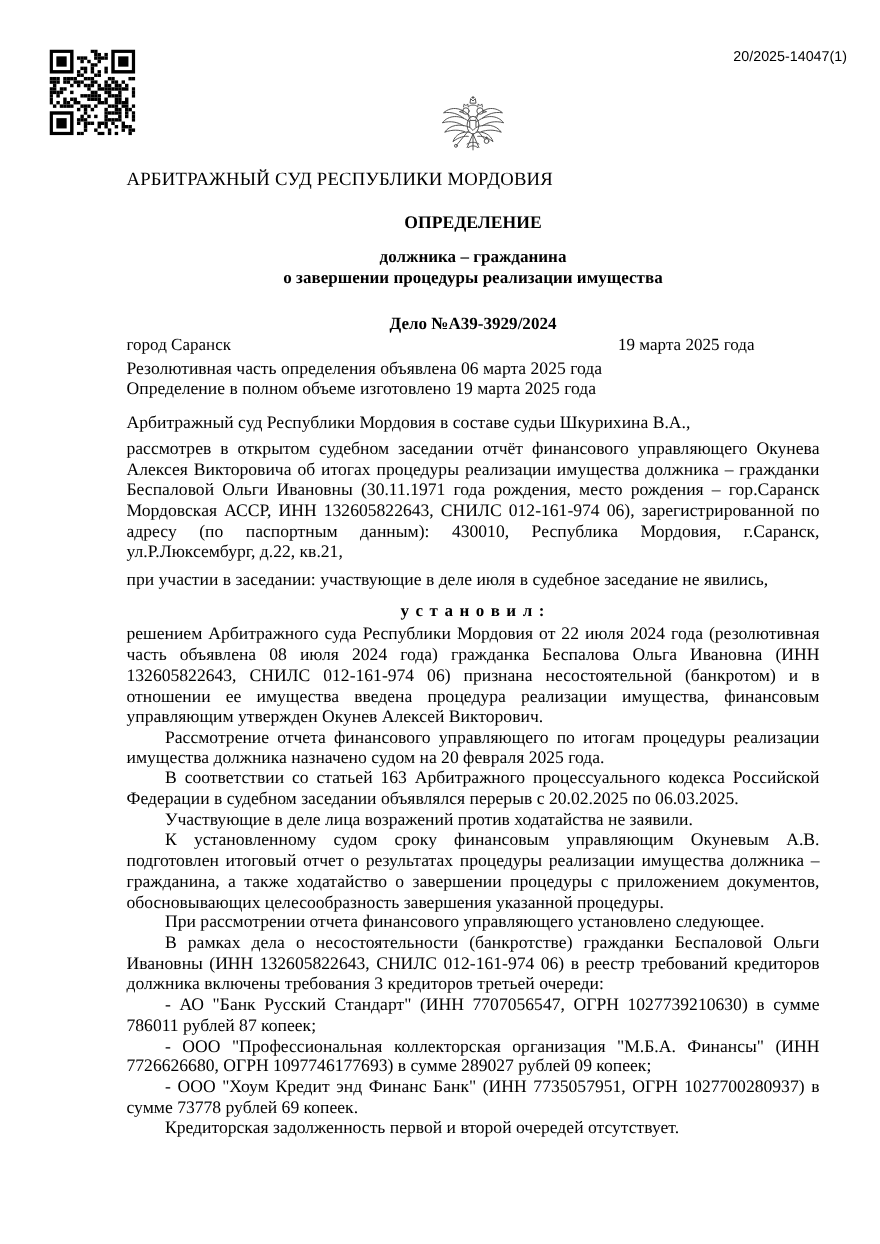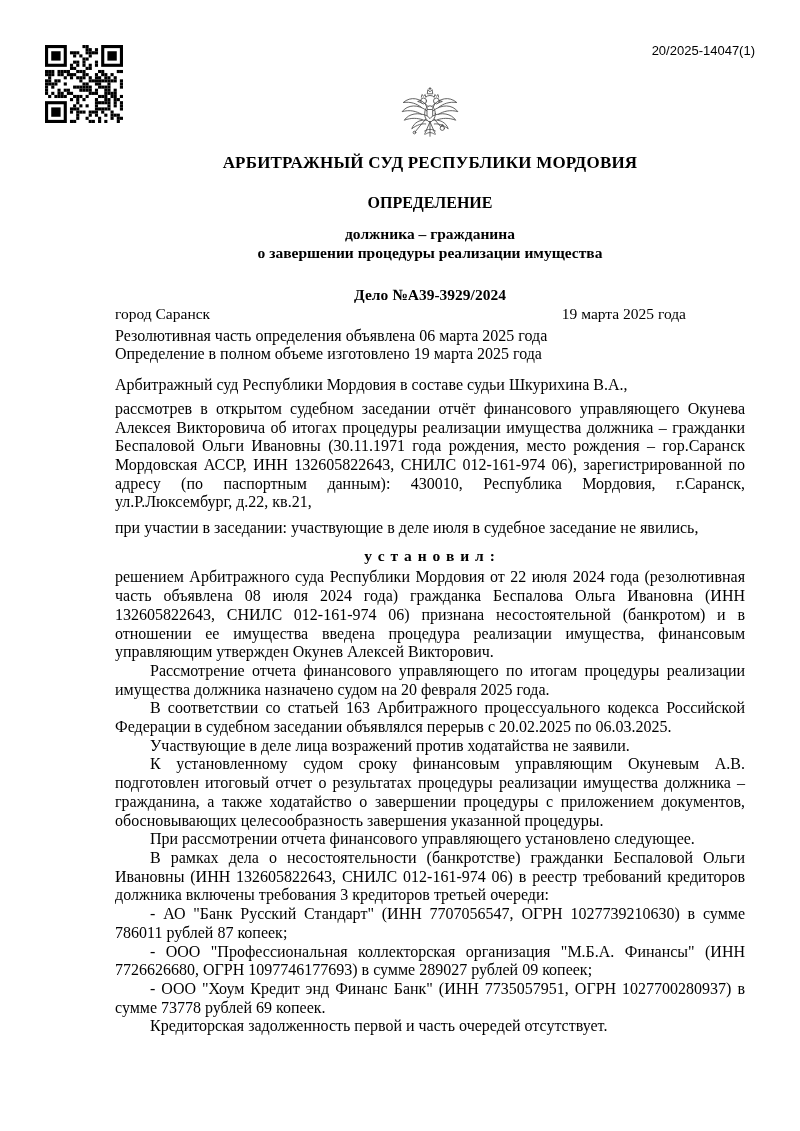--- a/index.html
+++ b/index.html
@@ -2,29 +2,29 @@
 <html><head>
 <meta charset="utf-8">
 <style>
   html,body{margin:0;padding:0}
   body{
     width:800px;height:1131px;background:#ffffff;color:#000;
     font-family:"Liberation Serif","DejaVu Serif",serif;
     position:relative;overflow:hidden;
   }
   .doc-number{
-    position:absolute;top:44px;right:45px;
+    position:absolute;top:44px;right:30px;
     font-family:"Liberation Sans","DejaVu Sans",sans-serif;
     font-size:13px;line-height:14px;
   }
   .qr{position:absolute;top:45px;left:45px;width:78px;height:78px}
   .content{padding:87px 55px 0 115px}
   .emblem{display:block;margin:0 auto;width:66px;height:60px}
   .court-name{
-    text-align:center;font-weight:bold;font-size:17px;margin:6px 0 0;
+    text-align:left;font-weight:normal;font-size:17px;margin:6px 0 0;
     letter-spacing:.2px;
   }
   .doc-type{text-align:center;font-weight:bold;font-size:16px;margin-top:21px}
   .subject{text-align:center;font-weight:bold;font-size:15.5px;line-height:19px;margin-top:12px}
   .case-number{text-align:center;font-weight:bold;font-size:15.5px;margin-top:24px}
   .city-date{
     display:flex;justify-content:space-between;align-items:baseline;
     font-size:15.5px;line-height:18.7px;margin-top:1px;gap:19px;
   }
   .city-date .date{padding-right:59px}
@@ -347,15 +347,15 @@
   <p class="para body-para no-indent">решением Арбитражного суда Республики Мордовия от 22 июля 2024 года (резолютивная часть объявлена 08 июля 2024 года) гражданка Беспалова Ольга Ивановна (ИНН 132605822643, СНИЛС 012-161-974 06) признана несостоятельной (банкротом) и в отношении ее имущества введена процедура реализации имущества, финансовым управляющим утвержден Окунев Алексей Викторович.</p>
   <p class="para body-para">Рассмотрение отчета финансового управляющего по итогам процедуры реализации имущества должника назначено судом на 20 февраля 2025 года.</p>
   <p class="para body-para">В соответствии со статьей 163 Арбитражного процессуального кодекса Российской Федерации в судебном заседании объявлялся перерыв с 20.02.2025 по 06.03.2025.</p>
   <p class="para body-para">Участвующие в деле лица возражений против ходатайства не заявили.</p>
   <p class="para body-para">К установленному судом сроку финансовым управляющим Окуневым А.В. подготовлен итоговый отчет о результатах процедуры реализации имущества должника – гражданина, а также ходатайство о завершении процедуры с приложением документов, обосновывающих целесообразность завершения указанной процедуры.</p>
   <p class="para body-para">При рассмотрении отчета финансового управляющего установлено следующее.</p>
   <p class="para body-para">В рамках дела о несостоятельности (банкротстве) гражданки Беспаловой Ольги Ивановны (ИНН 132605822643, СНИЛС 012-161-974 06) в реестр требований кредиторов должника включены требования 3 кредиторов третьей очереди:</p>
   <p class="para body-para">- АО "Банк Русский Стандарт" (ИНН 7707056547, ОГРН 1027739210630) в сумме 786011 рублей 87 копеек;</p>
   <p class="para body-para">- ООО "Профессиональная коллекторская организация "М.Б.А. Финансы" (ИНН 7726626680, ОГРН 1097746177693) в сумме 289027 рублей 09 копеек;</p>
   <p class="para body-para">- ООО "Хоум Кредит энд Финанс Банк" (ИНН 7735057951, ОГРН 1027700280937) в сумме 73778 рублей 69 копеек.</p>
-  <p class="para body-para">Кредиторская задолженность первой и часть очередей отсутствует.</p>
+  <p class="para body-para">Кредиторская задолженность первой и второй очередей отсутствует.</p>
 
 </div>
 
 </body></html>

